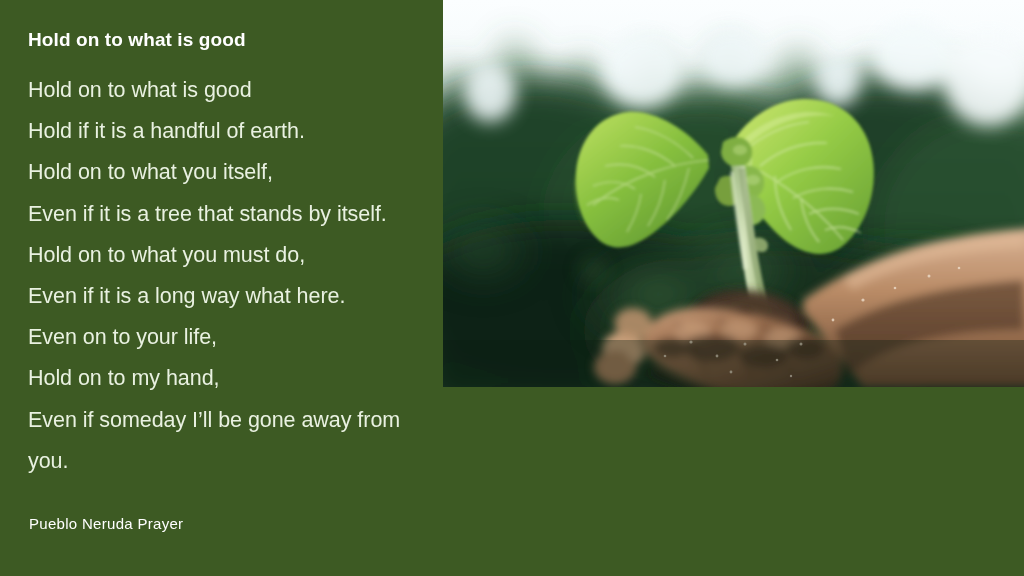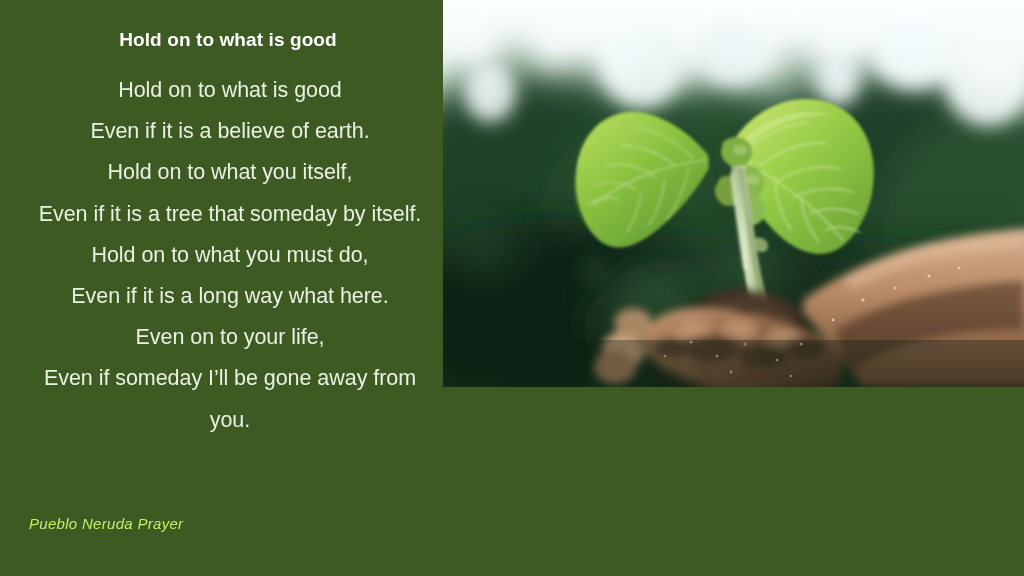--- a/index.html
+++ b/index.html
@@ -10,21 +10,20 @@
   body {
     font-family: "Liberation Sans", sans-serif;
   }
 
   #slide {
     position: relative;
     width: 1024px;
     height: 576px;
     overflow: hidden;
     background: #3d5a23;
-    text-align: center;
   }
 
   
   #text-panel {
     position: absolute;
     left: 0;
     top: 0;
     width: 443px;
     height: 576px;
     box-sizing: border-box;
@@ -57,22 +56,21 @@
     font-weight: normal;
     letter-spacing: -0.05px;
     white-space: normal;
   }
 
   #attribution {
     position: absolute;
     left: 29px;
     top: 515px;
     font-size: 15px;
-    font-style: italic;
-    color: #bef264;
+    color: #ffffff;
     letter-spacing: 0.3px;
   }
 
   
   #photo {
     position: absolute;
     left: 443px;
     top: 0;
     width: 581px;
     height: 387px;
@@ -86,26 +84,27 @@
 <body>
 
 <div id="slide">
 
   <div id="text-panel">
 
     <div id="slide-title">Hold on to what is good</div>
 
     <div id="poem-body">
       <div class="poem-line">Hold on to what is good</div>
-      <div class="poem-line">Even if it is a believe of earth.</div>
+      <div class="poem-line">Hold if it is a handful of earth.</div>
       <div class="poem-line">Hold on to what you itself,</div>
-      <div class="poem-line">Even if it is a tree that someday by itself.</div>
+      <div class="poem-line">Even if it is a tree that stands by itself.</div>
       <div class="poem-line">Hold on to what you must do,</div>
       <div class="poem-line">Even if it is a long way what here.</div>
       <div class="poem-line">Even on to your life,</div>
+      <div class="poem-line">Hold on to my hand,</div>
       <div class="poem-line">Even if someday I’ll be gone away from you.</div>
     </div>
 
     <div id="attribution">Pueblo Neruda Prayer</div>
   </div>
 
   <div id="photo">
     <svg width="581" height="387" viewBox="0 0 581 387" xmlns="http://www.w3.org/2000/svg">
       <defs>
         <linearGradient id="skyGrad" x1="0" y1="0" x2="0" y2="1">

